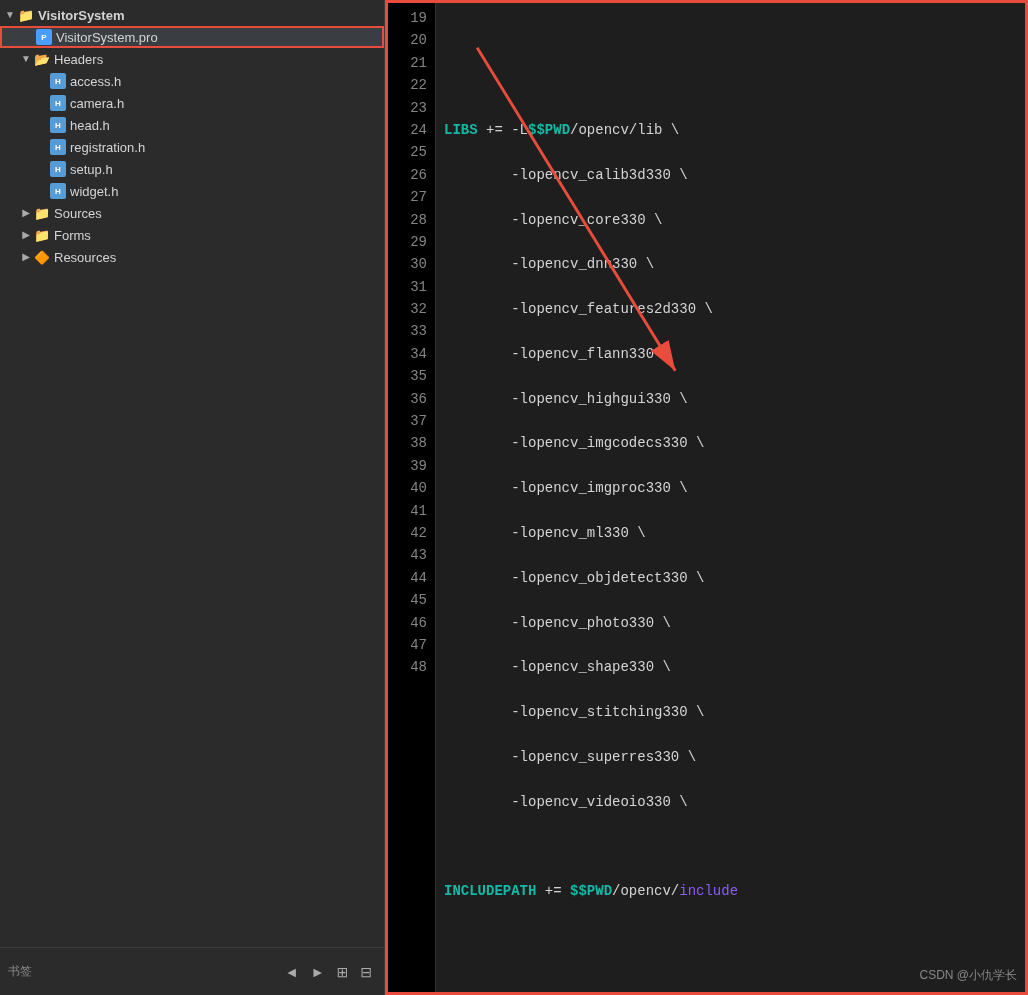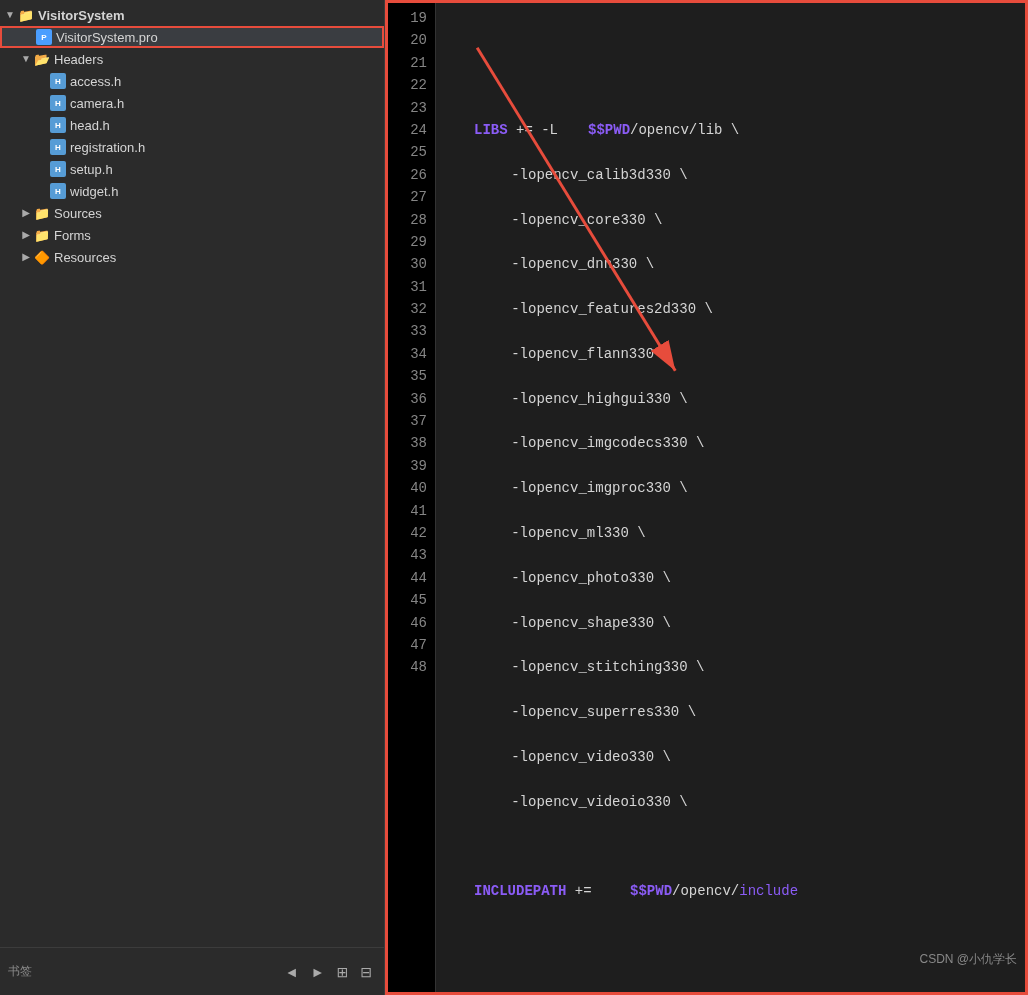--- a/index.html
+++ b/index.html
@@ -170,38 +170,38 @@
       color: #d4d4d4;
       overflow: hidden;
       white-space: pre;
     }
 
     .line {
       height: 1.6em;
       display: block;
     }
 
-    .kw { color: #8b5cf6; font-weight: bold; margin-left: 30px; }
+    .kw { color: #14b8a6; font-weight: bold; }
     .op { color: #d4d4d4; }
     .comment-green { color: #8b5cf6; }
 
     
     .arrow-overlay {
       position: absolute;
       top: 0;
       left: 0;
       width: 100%;
       height: 100%;
       pointer-events: none;
     }
 
     
     .watermark {
       position: absolute;
-      bottom: 24px;
+      bottom: 8px;
       right: 8px;
       color: #888;
       font-size: 12px;
       font-family: Arial, sans-serif;
     }
   </style>
 </head>
 <body>
 
 <div id="sidebar">
@@ -334,25 +334,25 @@
 <span class="line"><span class="kw">LIBS</span><span class="op"> += -L</span><span class="kw">$$PWD</span><span class="op">/opencv/lib \</span></span>
 <span class="line"><span class="op">        -lopencv_calib3d330 \</span></span>
 <span class="line"><span class="op">        -lopencv_core330 \</span></span>
 <span class="line"><span class="op">        -lopencv_dnn330 \</span></span>
 <span class="line"><span class="op">        -lopencv_features2d330 \</span></span>
 <span class="line"><span class="op">        -lopencv_flann330 \</span></span>
 <span class="line"><span class="op">        -lopencv_highgui330 \</span></span>
 <span class="line"><span class="op">        -lopencv_imgcodecs330 \</span></span>
 <span class="line"><span class="op">        -lopencv_imgproc330 \</span></span>
 <span class="line"><span class="op">        -lopencv_ml330 \</span></span>
+<span class="line"><span class="op">        -lopencv_objdetect330 \</span></span>
 <span class="line"><span class="op">        -lopencv_photo330 \</span></span>
 <span class="line"><span class="op">        -lopencv_shape330 \</span></span>
 <span class="line"><span class="op">        -lopencv_stitching330 \</span></span>
 <span class="line"><span class="op">        -lopencv_superres330 \</span></span>
-<span class="line"><span class="op">        -lopencv_video330 \</span></span>
 <span class="line"><span class="op">        -lopencv_videoio330 \</span></span>
 <span class="line"> </span>
 <span class="line"><span class="kw">INCLUDEPATH</span><span class="op"> += </span><span class="kw">$$PWD</span><span class="op">/opencv/</span><span class="comment-green">include</span></span>
 
 
 
 
 
 
 

